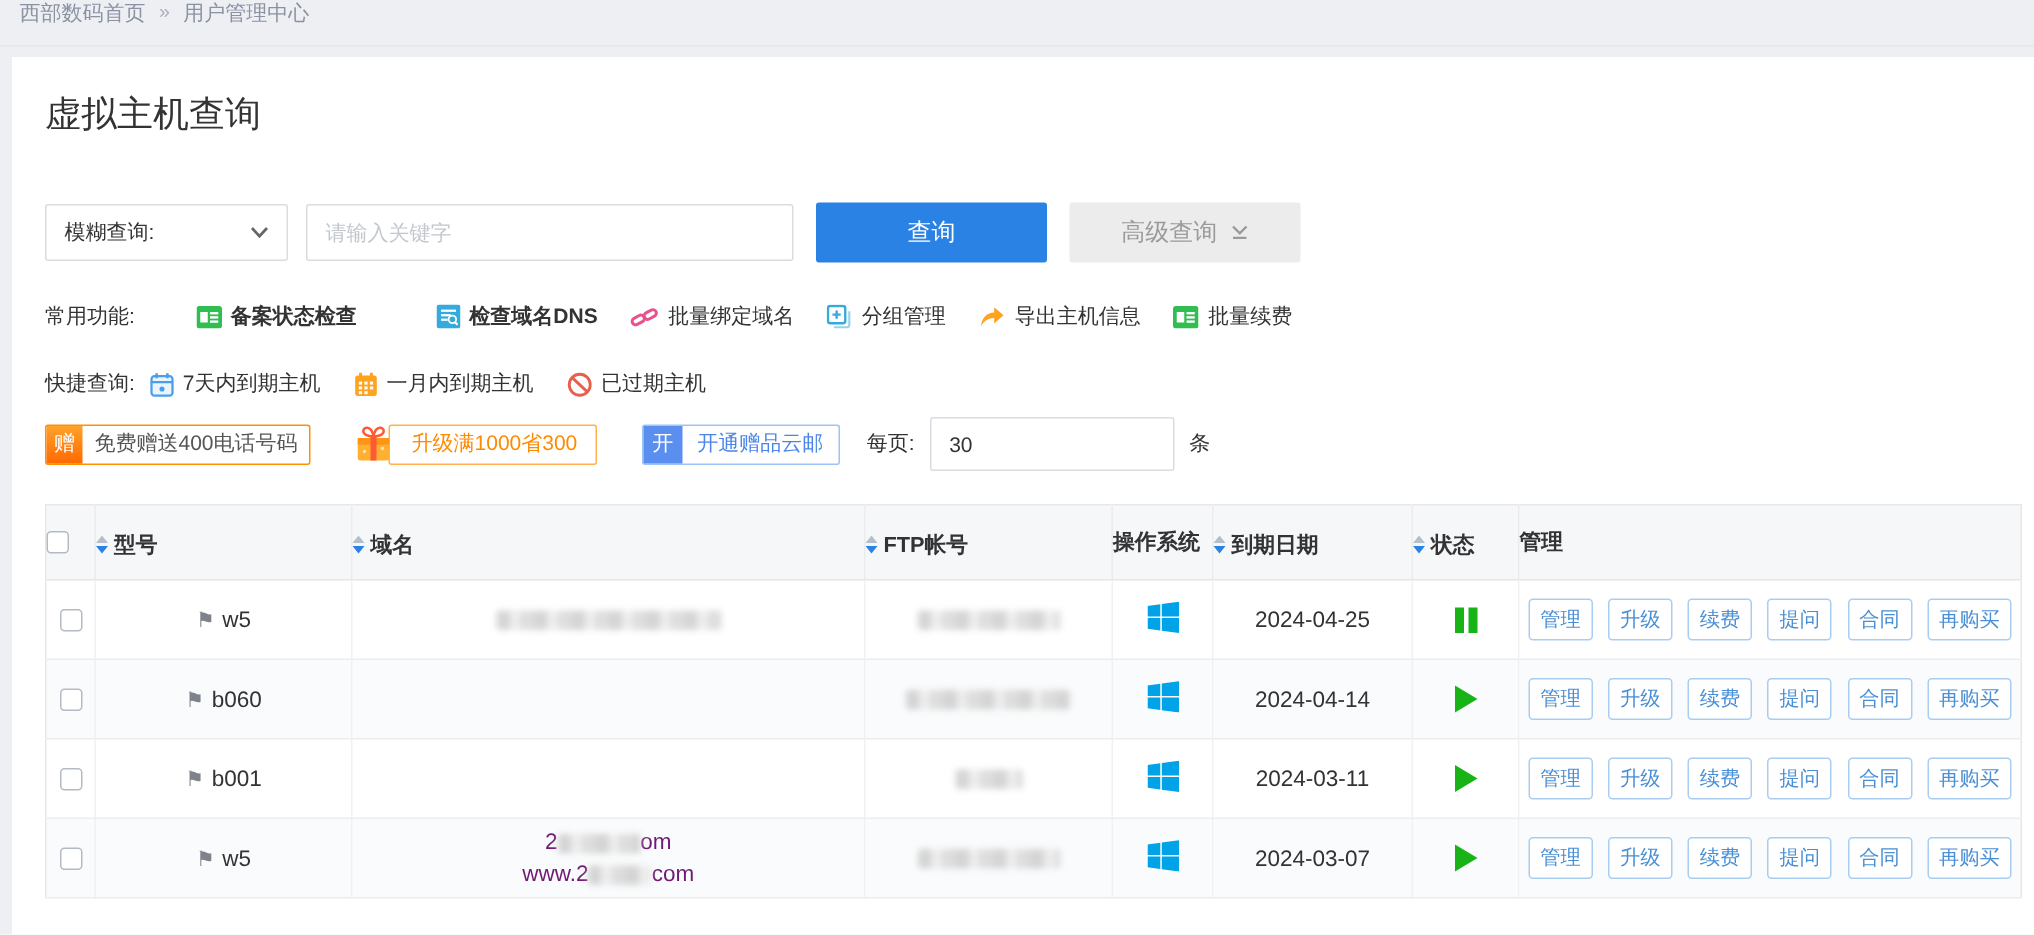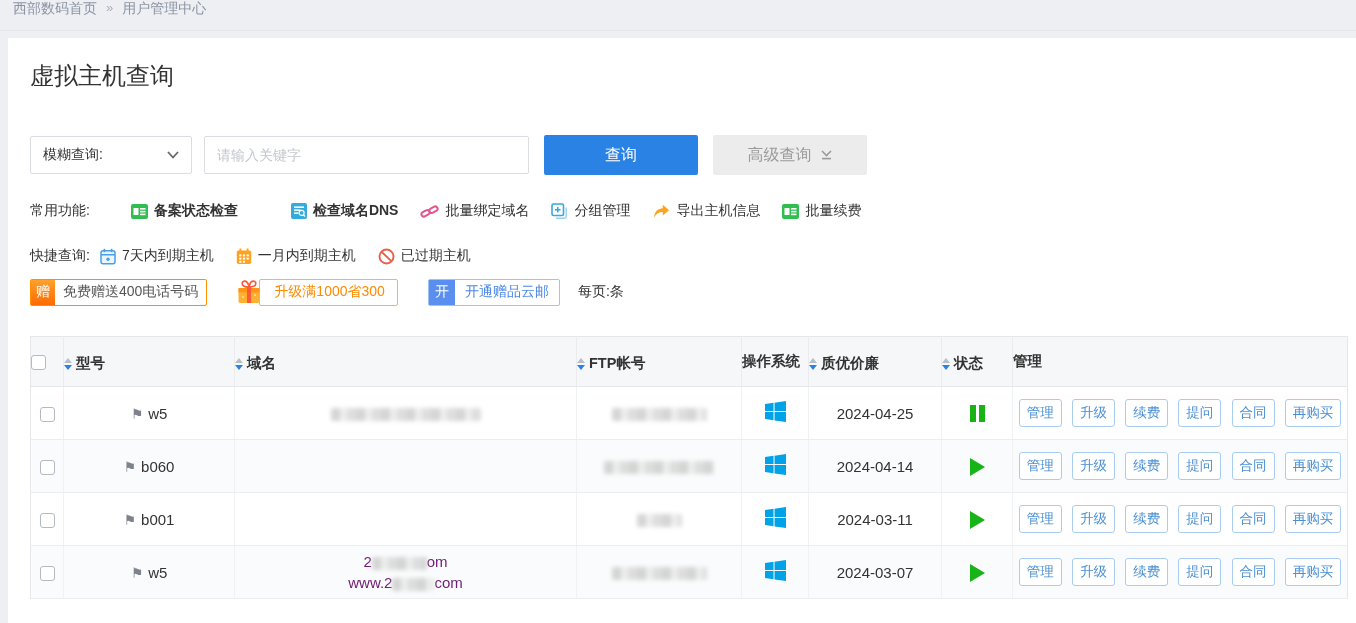--- a/index.html
+++ b/index.html
@@ -290,20 +290,21 @@
       </div>
     </div>
 
     <div class="promo-box pb3">
       <span class="badge">开</span>
       <span class="ptext">开通赠品云邮</span>
     </div>
 
     <div class="perpage">
       <span>每页:</span>
+      <input class="pp-input" value="30" style="">
       <span>条</span>
     </div>
   </div>
 
 
   <div class="table-wrap">
     <table class="host-table">
       <colgroup>
         <col style="width:33px">
           <col style="width:171px">
@@ -339,21 +340,21 @@
             <span>FTP帐号</span>
               </span></th>
           <th><span class="th-inner">
             <span>操作系统</span>
               </span></th>
           <th><span class="th-inner">
             <span class="sort">
                   <i class="su"></i>
                   <i class="sd"></i>
                 </span>
-            <span>质优价廉</span>
+            <span>到期日期</span>
               </span></th>
           <th><span class="th-inner">
             <span class="sort">
                   <i class="su"></i>
                   <i class="sd"></i>
                 </span>
             <span>状态</span>
               </span></th>
           <th><span class="th-inner">
             <span>管理</span>

